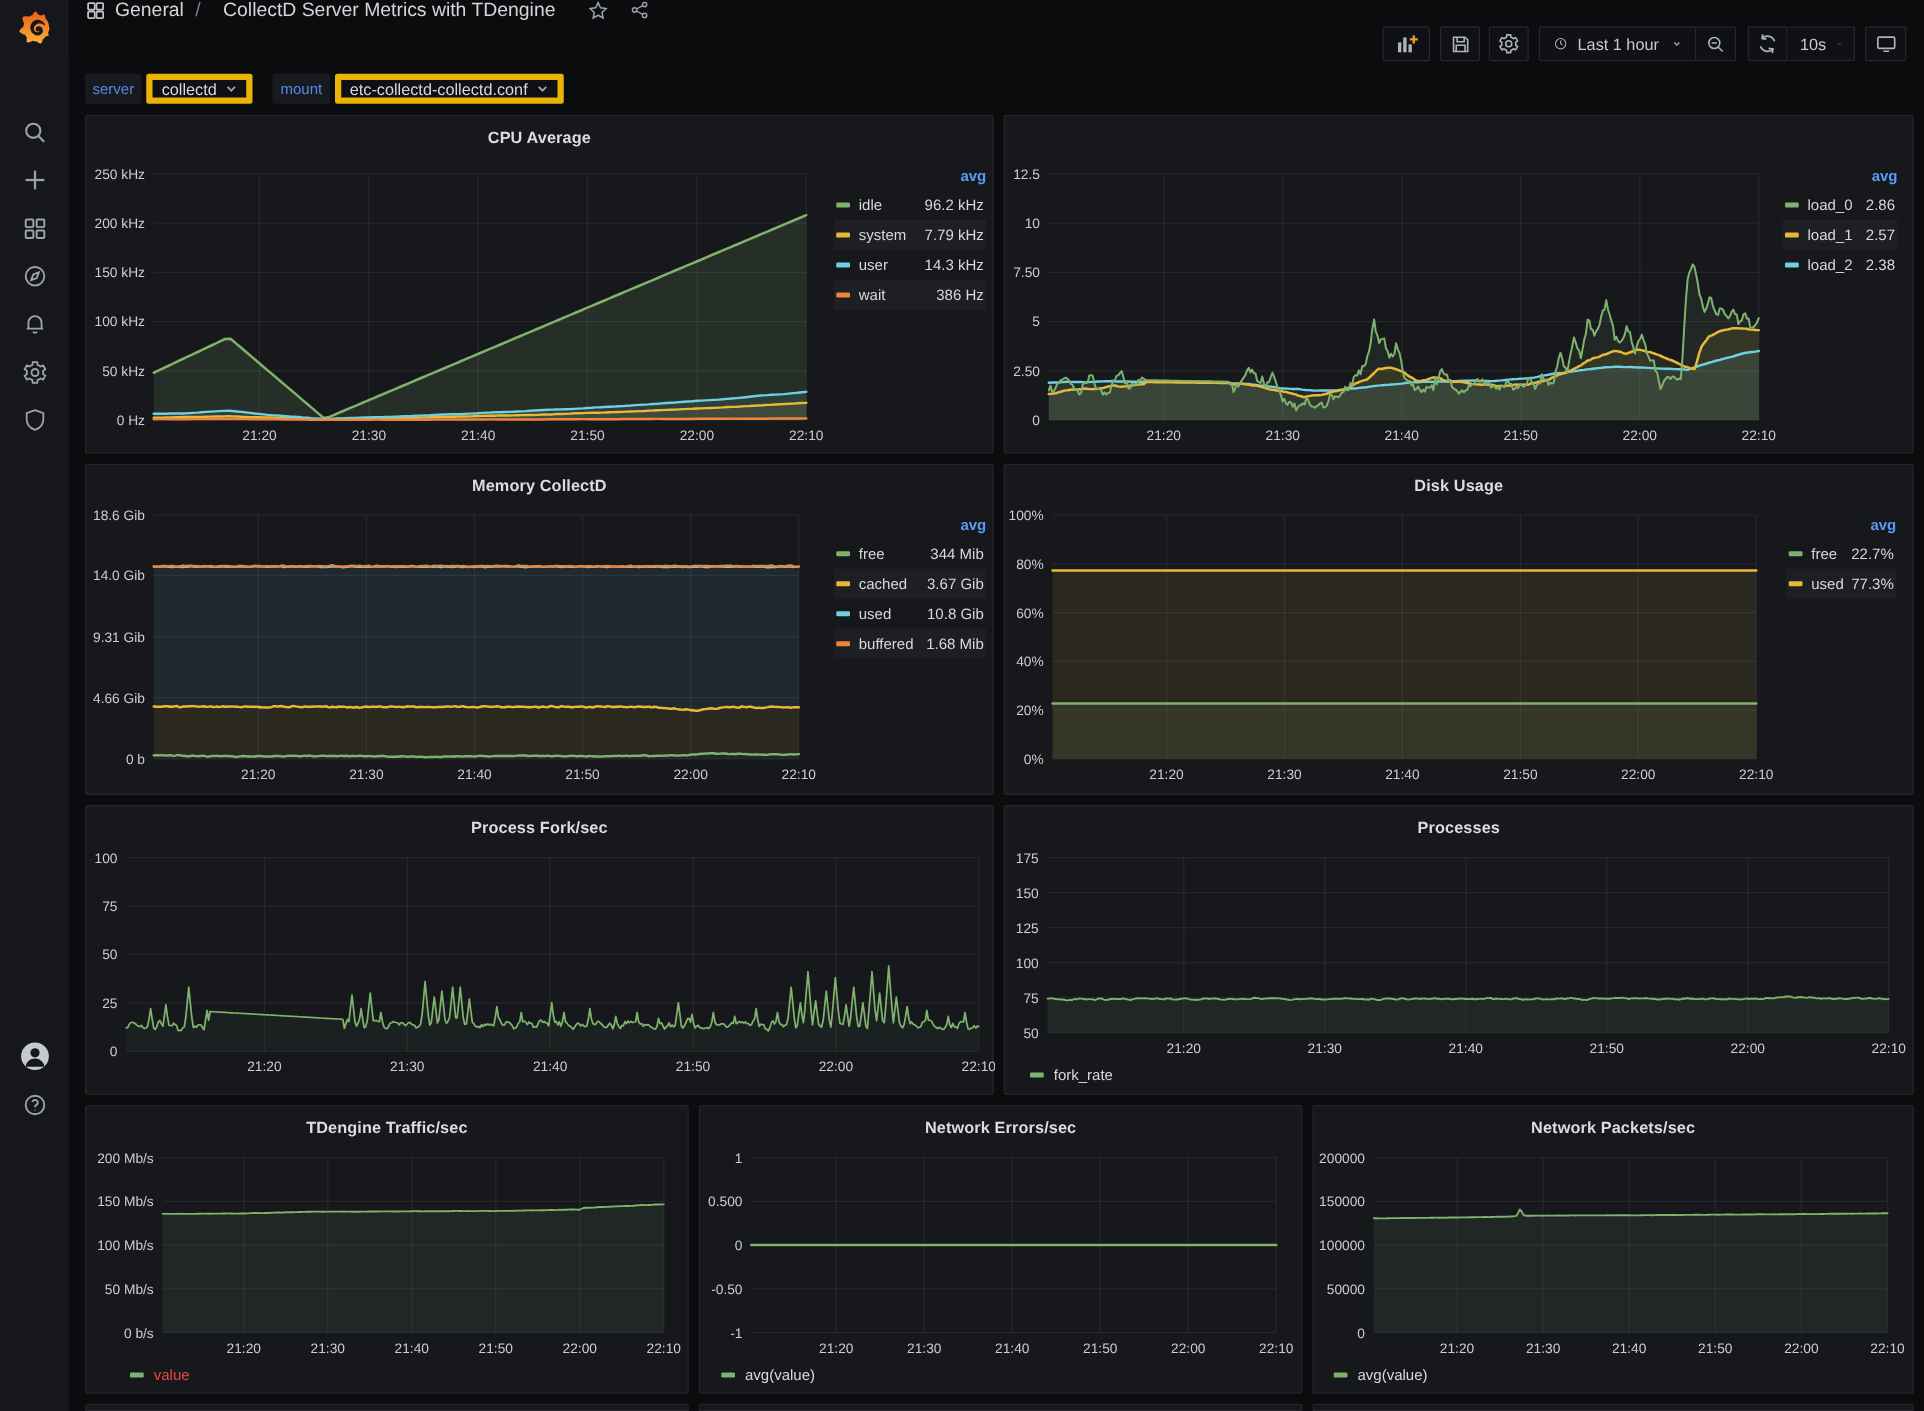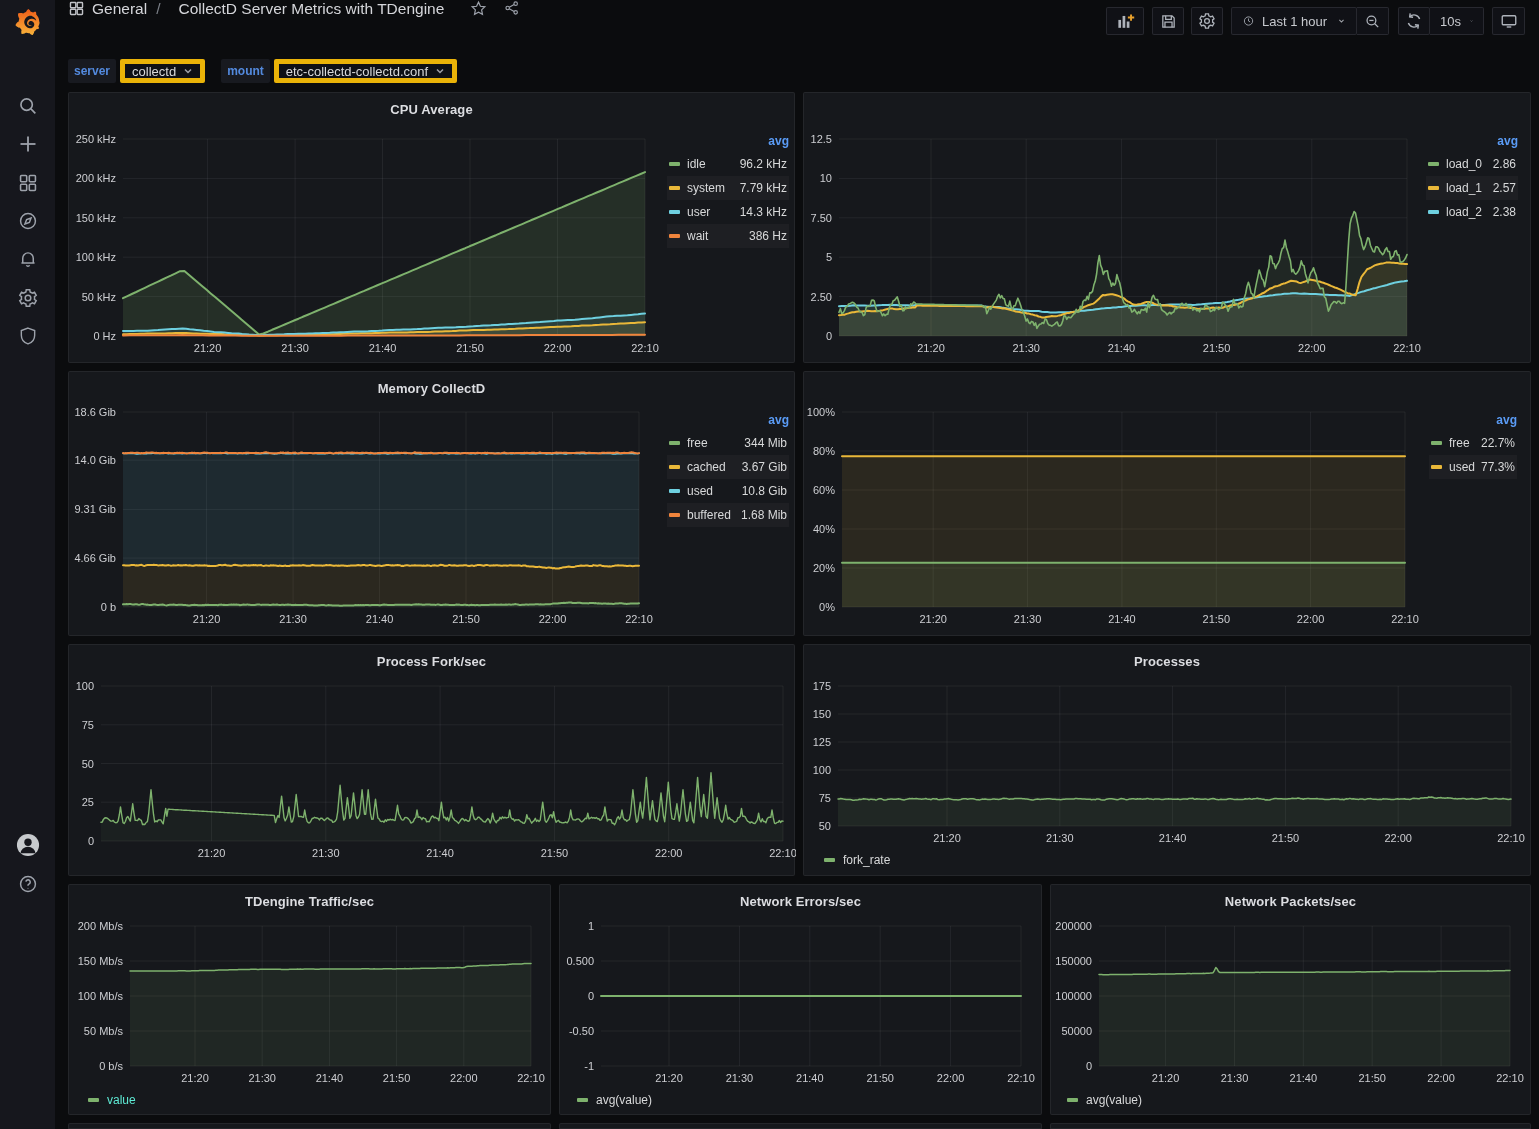--- a/index.html
+++ b/index.html
@@ -2,26 +2,26 @@
 <html><head>
 <meta charset="utf-8">
 <style>
 html,body{margin:0;padding:0;background:#0b0c0e;width:1539px;height:1129px;overflow:hidden;
   font-family:"Liberation Sans",sans-serif;}
 *{box-sizing:border-box}
 #sidebar{position:absolute;left:0;top:0;width:55px;height:1129px;background:#16171d;}
 .sicon{position:absolute;left:50%;transform:translate(-50%,-50%);color:#9da2ab}
 #navbar{position:absolute;left:55px;top:0;width:1484px;height:44px;background:#0b0c0e;}
 .crumb{position:absolute;top:0;height:44px;display:flex;align-items:flex-start;color:#d5d6da;font-size:15.5px}
-.tbtn{position:absolute;top:7px;height:28px;border:1px solid rgba(204,204,220,0.13);border-radius:2px;
+.tbtn{position:absolute;top:21px;height:28px;border:1px solid rgba(204,204,220,0.13);border-radius:2px;
   background:#101116;color:#aeb3bb;display:flex;align-items:center;justify-content:center;white-space:nowrap}
 .panel{position:absolute;background:#16181c;border:1px solid rgba(204,204,220,0.08);border-radius:2px;}
 .ptitle{position:absolute;left:0;right:0;top:9px;text-align:center;color:#dcdde1;font-size:13px;font-weight:bold;letter-spacing:.1px}
 .vlabel{background:#181a20;color:#538ade;font-size:12px;height:24px;display:flex;align-items:center;
-  padding:0 6px;border-radius:2px;font-weight:bold}
+  padding:0 6px;border-radius:2px;font-weight:normal}
 .vval{border:5px solid #eab308;background:#0e1015;color:#d8d9da;font-size:13px;height:24px;
   display:flex;align-items:center;padding:0 7px;border-radius:2px;margin-left:4px}
 </style>
 </head>
 <body>
 <div id="sidebar">
 
   <svg class="sicon" style="top:22px" width="26" height="26" viewBox="0 0 30 30">
     <defs>
       <linearGradient id="glg" x1="0" y1="1" x2="0" y2="0">
@@ -337,20 +337,21 @@
         <span style="margin-left:auto">10.8 Gib</span>
       </div>
       <div style="display:flex;align-items:center;height:24px;background:rgba(204,204,220,0.045);padding:0 2px">
         <span style="width:11px;height:4px;border-radius:1px;background:#EF843C;margin-right:7px;flex:none"></span>
         <span>buffered</span>
         <span style="margin-left:auto">1.68 Mib</span>
       </div>
     </div>
   </div>
 <div class="panel" style="left:803px;top:371px;width:728px;height:265px">
+    <div class="ptitle">Disk Usage</div>
     <svg width="728" height="265" style="position:absolute;left:0;top:0" font-family="Liberation Sans, sans-serif">
       <line x1="38" y1="235.0" x2="601" y2="235.0" stroke="rgba(204,204,220,0.08)" stroke-width="1"></line>
       <text x="31" y="239.0" text-anchor="end" font-size="11" fill="#cdced2">0%</text>
       <line x1="38" y1="196.0" x2="601" y2="196.0" stroke="rgba(204,204,220,0.08)" stroke-width="1"></line>
       <text x="31" y="200.0" text-anchor="end" font-size="11" fill="#cdced2">20%</text>
       <line x1="38" y1="157.0" x2="601" y2="157.0" stroke="rgba(204,204,220,0.08)" stroke-width="1"></line>
       <text x="31" y="161.0" text-anchor="end" font-size="11" fill="#cdced2">40%</text>
       <line x1="38" y1="118.0" x2="601" y2="118.0" stroke="rgba(204,204,220,0.08)" stroke-width="1"></line>
       <text x="31" y="122.0" text-anchor="end" font-size="11" fill="#cdced2">60%</text>
       <line x1="38" y1="79.0" x2="601" y2="79.0" stroke="rgba(204,204,220,0.08)" stroke-width="1"></line>
@@ -470,21 +471,21 @@
       <text x="260.4" y="197" text-anchor="middle" font-size="11" fill="#cdced2">21:40</text>
       <line x1="327.6" y1="41" x2="327.6" y2="181" stroke="rgba(204,204,220,0.08)" stroke-width="1"></line>
       <text x="327.6" y="197" text-anchor="middle" font-size="11" fill="#cdced2">21:50</text>
       <line x1="394.8" y1="41" x2="394.8" y2="181" stroke="rgba(204,204,220,0.08)" stroke-width="1"></line>
       <text x="394.8" y="197" text-anchor="middle" font-size="11" fill="#cdced2">22:00</text>
       <line x1="462.0" y1="41" x2="462.0" y2="181" stroke="rgba(204,204,220,0.08)" stroke-width="1"></line>
       <text x="462.0" y="197" text-anchor="middle" font-size="11" fill="#cdced2">22:10</text>
       <path d="M61.0,86.1 L62.3,86.1 L63.7,86.0 L65.0,86.1 L66.4,86.1 L67.7,86.1 L69.0,86.1 L70.4,86.1 L71.7,86.1 L73.1,86.0 L74.4,86.1 L75.8,86.0 L77.1,86.1 L78.4,86.1 L79.8,86.1 L81.1,86.1 L82.5,86.1 L83.8,86.1 L85.1,86.1 L86.5,86.1 L87.8,86.1 L89.2,86.0 L90.5,86.0 L91.8,85.9 L93.2,85.9 L94.5,85.9 L95.9,85.9 L97.2,86.0 L98.6,86.0 L99.9,85.9 L101.2,85.9 L102.6,85.9 L103.9,85.9 L105.3,85.9 L106.6,85.9 L107.9,85.9 L109.3,85.8 L110.6,85.8 L112.0,85.7 L113.3,85.7 L114.6,85.8 L116.0,85.8 L117.3,85.9 L118.7,85.9 L120.0,85.9 L121.4,85.9 L122.7,85.8 L124.0,85.8 L125.4,85.8 L126.7,85.8 L128.1,85.7 L129.4,85.7 L130.7,85.5 L132.1,85.5 L133.4,85.4 L134.8,85.4 L136.1,85.4 L137.4,85.5 L138.8,85.4 L140.1,85.5 L141.5,85.5 L142.8,85.4 L144.2,85.4 L145.5,85.4 L146.8,85.3 L148.2,85.2 L149.5,85.1 L150.9,85.1 L152.2,85.0 L153.5,85.0 L154.9,85.0 L156.2,85.1 L157.6,85.0 L158.9,84.9 L160.2,84.8 L161.6,84.8 L162.9,84.8 L164.3,84.8 L165.6,84.8 L166.9,84.7 L168.3,84.7 L169.6,84.6 L171.0,84.6 L172.3,84.5 L173.7,84.5 L175.0,84.5 L176.3,84.4 L177.7,84.4 L179.0,84.4 L180.4,84.4 L181.7,84.3 L183.0,84.3 L184.4,84.3 L185.7,84.3 L187.1,84.3 L188.4,84.4 L189.7,84.4 L191.1,84.3 L192.4,84.3 L193.8,84.3 L195.1,84.3 L196.5,84.3 L197.8,84.3 L199.1,84.3 L200.5,84.3 L201.8,84.3 L203.2,84.3 L204.5,84.3 L205.8,84.2 L207.2,84.3 L208.5,84.3 L209.9,84.3 L211.2,84.3 L212.5,84.4 L213.9,84.4 L215.2,84.4 L216.6,84.4 L217.9,84.4 L219.3,84.4 L220.6,84.3 L221.9,84.3 L223.3,84.3 L224.6,84.3 L226.0,84.2 L227.3,84.2 L228.6,84.1 L230.0,84.2 L231.3,84.1 L232.7,84.2 L234.0,84.2 L235.3,84.1 L236.7,84.1 L238.0,84.1 L239.4,84.1 L240.7,84.1 L242.1,84.1 L243.4,84.1 L244.7,84.1 L246.1,84.2 L247.4,84.2 L248.8,84.2 L250.1,84.2 L251.4,84.1 L252.8,84.1 L254.1,84.1 L255.5,84.1 L256.8,84.1 L258.1,84.1 L259.5,84.0 L260.8,84.0 L262.2,83.9 L263.5,83.9 L264.9,84.0 L266.2,84.0 L267.5,84.0 L268.9,84.1 L270.2,84.1 L271.6,84.0 L272.9,84.0 L274.2,84.0 L275.6,84.0 L276.9,84.0 L278.3,84.0 L279.6,84.0 L280.9,84.1 L282.3,84.0 L283.6,84.0 L285.0,84.0 L286.3,84.0 L287.7,83.9 L289.0,84.0 L290.3,84.0 L291.7,83.9 L293.0,83.8 L294.4,83.8 L295.7,83.7 L297.0,83.7 L298.4,83.8 L299.7,83.8 L301.1,83.9 L302.4,83.9 L303.7,83.9 L305.1,83.8 L306.4,83.9 L307.8,83.9 L309.1,83.9 L310.5,83.9 L311.8,83.9 L313.1,83.9 L314.5,83.7 L315.8,83.7 L317.2,83.7 L318.5,83.7 L319.8,83.7 L321.2,83.7 L322.5,83.8 L323.9,83.9 L325.2,83.9 L326.5,83.9 L327.9,83.8 L329.2,83.7 L330.6,83.7 L331.9,83.7 L333.3,83.7 L334.6,83.7 L335.9,83.6 L337.3,83.7 L338.6,83.7 L340.0,83.7 L341.3,83.6 L342.6,83.7 L344.0,83.6 L345.3,83.5 L346.7,83.5 L348.0,83.5 L349.3,83.5 L350.7,83.4 L352.0,83.3 L353.4,83.3 L354.7,83.3 L356.1,83.3 L357.4,83.2 L358.7,83.3 L360.1,83.3 L361.4,83.3 L362.8,83.2 L364.1,83.2 L365.4,83.2 L366.8,83.2 L368.1,83.1 L369.5,83.1 L370.8,83.0 L372.1,83.0 L373.5,82.9 L374.8,83.1 L376.2,83.1 L377.5,82.9 L378.8,82.8 L380.2,82.9 L381.5,82.8 L382.9,82.7 L384.2,82.8 L385.6,82.7 L386.9,82.6 L388.2,82.6 L389.6,82.5 L390.9,82.6 L392.3,82.7 L393.6,82.8 L394.9,82.6 L396.3,82.0 L397.6,81.4 L399.0,81.2 L400.3,81.2 L401.6,81.2 L403.0,81.2 L404.3,81.1 L405.7,81.1 L407.0,81.0 L408.4,80.8 L409.7,80.7 L411.0,80.6 L412.4,80.6 L413.7,80.6 L415.1,80.5 L416.4,80.5 L417.7,80.4 L419.1,80.4 L420.4,80.3 L421.8,80.2 L423.1,80.1 L424.4,80.1 L425.8,80.0 L427.1,79.9 L428.5,79.9 L429.8,79.9 L431.2,79.8 L432.5,79.8 L433.8,79.8 L435.2,79.7 L436.5,79.7 L437.9,79.6 L439.2,79.4 L440.5,79.3 L441.9,79.2 L443.2,79.1 L444.6,79.0 L445.9,79.0 L447.2,79.1 L448.6,79.1 L449.9,79.0 L451.3,79.0 L452.6,78.9 L454.0,78.7 L455.3,78.6 L456.6,78.6 L458.0,78.6 L459.3,78.6 L460.7,78.5 L462.0,78.5 L462.0,181.0 L61.0,181.0 Z" fill="#7EB26D" fill-opacity="0.1" stroke="none"></path>
       <path d="M61.0,86.1 L62.3,86.1 L63.7,86.0 L65.0,86.1 L66.4,86.1 L67.7,86.1 L69.0,86.1 L70.4,86.1 L71.7,86.1 L73.1,86.0 L74.4,86.1 L75.8,86.0 L77.1,86.1 L78.4,86.1 L79.8,86.1 L81.1,86.1 L82.5,86.1 L83.8,86.1 L85.1,86.1 L86.5,86.1 L87.8,86.1 L89.2,86.0 L90.5,86.0 L91.8,85.9 L93.2,85.9 L94.5,85.9 L95.9,85.9 L97.2,86.0 L98.6,86.0 L99.9,85.9 L101.2,85.9 L102.6,85.9 L103.9,85.9 L105.3,85.9 L106.6,85.9 L107.9,85.9 L109.3,85.8 L110.6,85.8 L112.0,85.7 L113.3,85.7 L114.6,85.8 L116.0,85.8 L117.3,85.9 L118.7,85.9 L120.0,85.9 L121.4,85.9 L122.7,85.8 L124.0,85.8 L125.4,85.8 L126.7,85.8 L128.1,85.7 L129.4,85.7 L130.7,85.5 L132.1,85.5 L133.4,85.4 L134.8,85.4 L136.1,85.4 L137.4,85.5 L138.8,85.4 L140.1,85.5 L141.5,85.5 L142.8,85.4 L144.2,85.4 L145.5,85.4 L146.8,85.3 L148.2,85.2 L149.5,85.1 L150.9,85.1 L152.2,85.0 L153.5,85.0 L154.9,85.0 L156.2,85.1 L157.6,85.0 L158.9,84.9 L160.2,84.8 L161.6,84.8 L162.9,84.8 L164.3,84.8 L165.6,84.8 L166.9,84.7 L168.3,84.7 L169.6,84.6 L171.0,84.6 L172.3,84.5 L173.7,84.5 L175.0,84.5 L176.3,84.4 L177.7,84.4 L179.0,84.4 L180.4,84.4 L181.7,84.3 L183.0,84.3 L184.4,84.3 L185.7,84.3 L187.1,84.3 L188.4,84.4 L189.7,84.4 L191.1,84.3 L192.4,84.3 L193.8,84.3 L195.1,84.3 L196.5,84.3 L197.8,84.3 L199.1,84.3 L200.5,84.3 L201.8,84.3 L203.2,84.3 L204.5,84.3 L205.8,84.2 L207.2,84.3 L208.5,84.3 L209.9,84.3 L211.2,84.3 L212.5,84.4 L213.9,84.4 L215.2,84.4 L216.6,84.4 L217.9,84.4 L219.3,84.4 L220.6,84.3 L221.9,84.3 L223.3,84.3 L224.6,84.3 L226.0,84.2 L227.3,84.2 L228.6,84.1 L230.0,84.2 L231.3,84.1 L232.7,84.2 L234.0,84.2 L235.3,84.1 L236.7,84.1 L238.0,84.1 L239.4,84.1 L240.7,84.1 L242.1,84.1 L243.4,84.1 L244.7,84.1 L246.1,84.2 L247.4,84.2 L248.8,84.2 L250.1,84.2 L251.4,84.1 L252.8,84.1 L254.1,84.1 L255.5,84.1 L256.8,84.1 L258.1,84.1 L259.5,84.0 L260.8,84.0 L262.2,83.9 L263.5,83.9 L264.9,84.0 L266.2,84.0 L267.5,84.0 L268.9,84.1 L270.2,84.1 L271.6,84.0 L272.9,84.0 L274.2,84.0 L275.6,84.0 L276.9,84.0 L278.3,84.0 L279.6,84.0 L280.9,84.1 L282.3,84.0 L283.6,84.0 L285.0,84.0 L286.3,84.0 L287.7,83.9 L289.0,84.0 L290.3,84.0 L291.7,83.9 L293.0,83.8 L294.4,83.8 L295.7,83.7 L297.0,83.7 L298.4,83.8 L299.7,83.8 L301.1,83.9 L302.4,83.9 L303.7,83.9 L305.1,83.8 L306.4,83.9 L307.8,83.9 L309.1,83.9 L310.5,83.9 L311.8,83.9 L313.1,83.9 L314.5,83.7 L315.8,83.7 L317.2,83.7 L318.5,83.7 L319.8,83.7 L321.2,83.7 L322.5,83.8 L323.9,83.9 L325.2,83.9 L326.5,83.9 L327.9,83.8 L329.2,83.7 L330.6,83.7 L331.9,83.7 L333.3,83.7 L334.6,83.7 L335.9,83.6 L337.3,83.7 L338.6,83.7 L340.0,83.7 L341.3,83.6 L342.6,83.7 L344.0,83.6 L345.3,83.5 L346.7,83.5 L348.0,83.5 L349.3,83.5 L350.7,83.4 L352.0,83.3 L353.4,83.3 L354.7,83.3 L356.1,83.3 L357.4,83.2 L358.7,83.3 L360.1,83.3 L361.4,83.3 L362.8,83.2 L364.1,83.2 L365.4,83.2 L366.8,83.2 L368.1,83.1 L369.5,83.1 L370.8,83.0 L372.1,83.0 L373.5,82.9 L374.8,83.1 L376.2,83.1 L377.5,82.9 L378.8,82.8 L380.2,82.9 L381.5,82.8 L382.9,82.7 L384.2,82.8 L385.6,82.7 L386.9,82.6 L388.2,82.6 L389.6,82.5 L390.9,82.6 L392.3,82.7 L393.6,82.8 L394.9,82.6 L396.3,82.0 L397.6,81.4 L399.0,81.2 L400.3,81.2 L401.6,81.2 L403.0,81.2 L404.3,81.1 L405.7,81.1 L407.0,81.0 L408.4,80.8 L409.7,80.7 L411.0,80.6 L412.4,80.6 L413.7,80.6 L415.1,80.5 L416.4,80.5 L417.7,80.4 L419.1,80.4 L420.4,80.3 L421.8,80.2 L423.1,80.1 L424.4,80.1 L425.8,80.0 L427.1,79.9 L428.5,79.9 L429.8,79.9 L431.2,79.8 L432.5,79.8 L433.8,79.8 L435.2,79.7 L436.5,79.7 L437.9,79.6 L439.2,79.4 L440.5,79.3 L441.9,79.2 L443.2,79.1 L444.6,79.0 L445.9,79.0 L447.2,79.1 L448.6,79.1 L449.9,79.0 L451.3,79.0 L452.6,78.9 L454.0,78.7 L455.3,78.6 L456.6,78.6 L458.0,78.6 L459.3,78.6 L460.7,78.5 L462.0,78.5" fill="none" stroke="#7EB26D" stroke-width="1.5" stroke-linejoin="round" stroke-linecap="round"></path>
     </svg>
-    <div style="position:absolute;left:19px;top:208px;display:flex;align-items:center;font-size:12px;color:#5eead4"><span style="width:11px;height:4px;border-radius:1px;background:#7EB26D;margin-right:8px"></span>value</div>
+    <div style="position:absolute;left:35px;top:208px;display:flex;align-items:center;font-size:12px;color:#ef4444"><span style="width:11px;height:4px;border-radius:1px;background:#7EB26D;margin-right:8px"></span>value</div>
   </div>
 <div class="panel" style="left:559px;top:884px;width:483px;height:231px">
     <div class="ptitle">Network Errors/sec</div>
     <svg width="483" height="231" style="position:absolute;left:0;top:0" font-family="Liberation Sans, sans-serif">
       <line x1="41" y1="181.0" x2="461" y2="181.0" stroke="rgba(204,204,220,0.08)" stroke-width="1"></line>
       <text x="34" y="185.0" text-anchor="end" font-size="11" fill="#cdced2">-1</text>
       <line x1="41" y1="146.0" x2="461" y2="146.0" stroke="rgba(204,204,220,0.08)" stroke-width="1"></line>
       <text x="34" y="150.0" text-anchor="end" font-size="11" fill="#cdced2">-0.50</text>
       <line x1="41" y1="111.0" x2="461" y2="111.0" stroke="rgba(204,204,220,0.08)" stroke-width="1"></line>
       <text x="34" y="115.0" text-anchor="end" font-size="11" fill="#cdced2">0</text>

